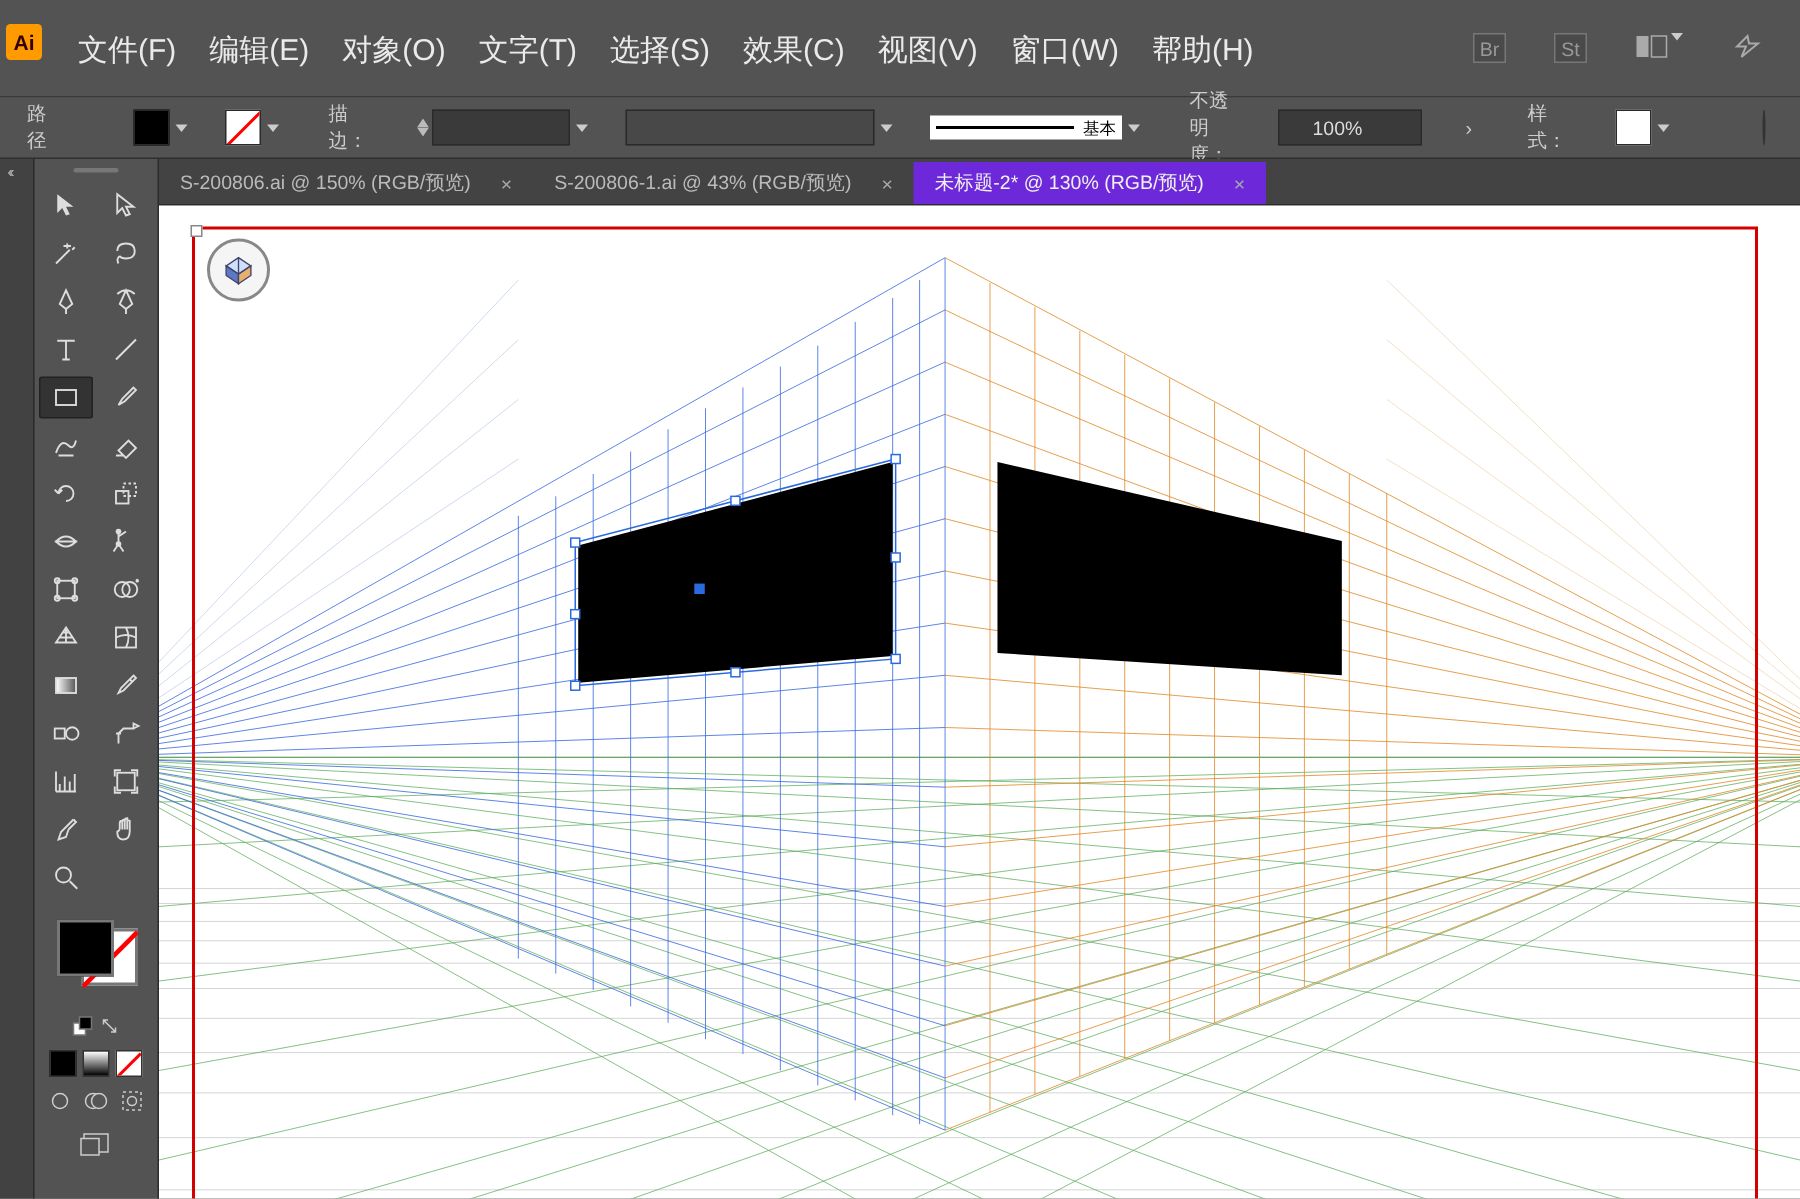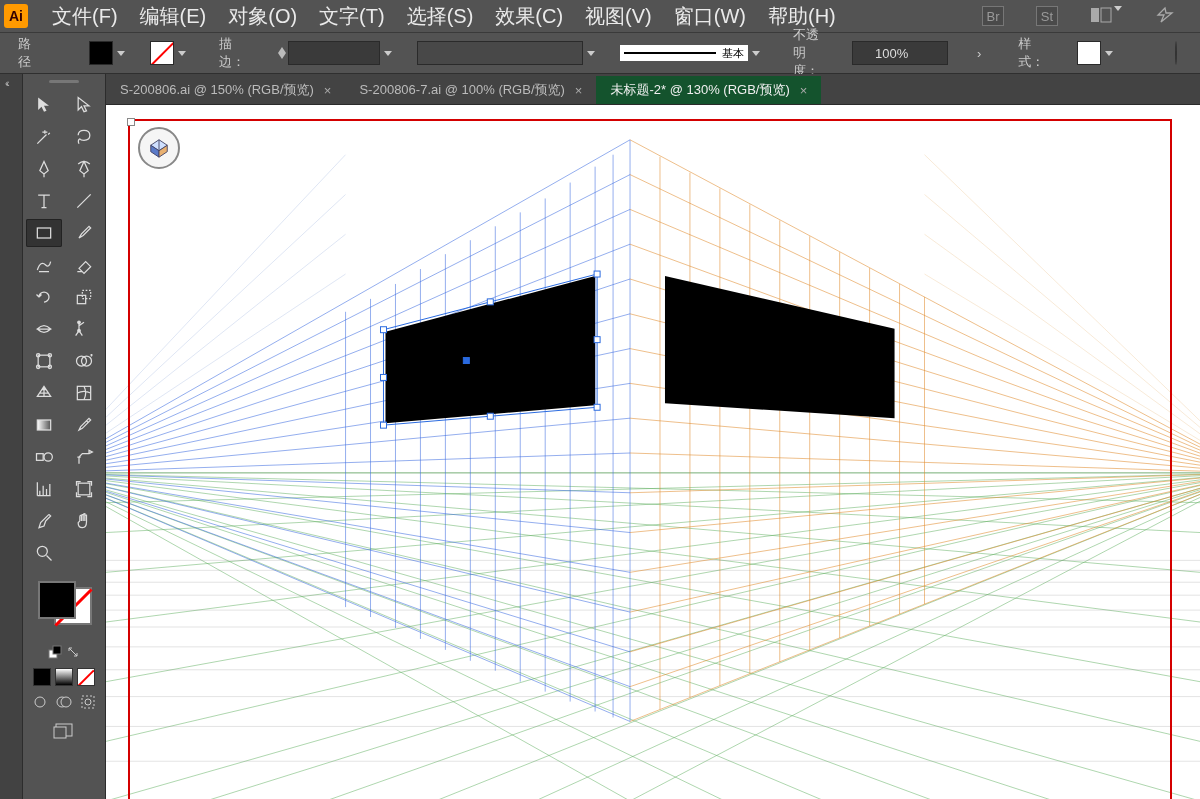--- a/index.html
+++ b/index.html
@@ -1,16 +1,16 @@
 <!DOCTYPE html>
 <html><head>
 <meta charset="utf-8">
 <style>
 html,body{margin:0;padding:0;width:1200px;height:799px;overflow:hidden;background:#535353;font-family:"Microsoft YaHei","Helvetica Neue",Arial,sans-serif;font-size:13px;color:#e8e8e8;user-select:none}
-.menubar{height:32px;background:#535353;display:flex;align-items:center;padding:0 4px;gap:2px;border-bottom:1px solid #3a3a3a}
+.menubar{height:32px;background:#535353;display:flex;padding:16px 4px;gap:2px;border-bottom:1px solid #3a3a3a}
 .ai-logo{width:24px;height:24px;background:#ff9a00;color:#330000;font-weight:bold;display:flex;align-items:center;justify-content:center;border-radius:3px;margin-right:12px;font-size:14px}
 .menu-item{padding:4px 10px;color:#eaeaea;cursor:pointer;font-size:20px}
 .menu-icons{margin-left:auto;display:flex;gap:32px;align-items:center;padding-right:20px}
 .menu-icons span{color:#999;font-size:13px}
 .mi-box{width:20px;height:18px;border:1px solid #777;display:inline-flex;align-items:center;justify-content:center;font-size:10px;color:#aaa;background:#4a4a4a}
 .controlbar{height:40px;background:#535353;display:flex;align-items:center;padding:0 10px;gap:25px;border-bottom:1px solid #2f2f2f;font-size:13px;color:#ccc}
 .cb-label{padding:2px 8px}
 .swatch{width:22px;height:22px;border:1px solid #2a2a2a;display:inline-block}
 .swatch.black{background:#000}
 .swatch.none{background:#fff;position:relative;overflow:hidden}
@@ -30,22 +30,22 @@
 .tool svg{width:20px;height:20px;stroke:#ddd;fill:none;stroke-width:1.5}
 .tool.active{background:#333;box-shadow:inset 0 0 0 1px #222}
 .color-block{margin-top:8px;width:60px;height:50px;position:relative}
 .fg-sw{position:absolute;left:4px;top:4px;width:34px;height:34px;background:#000;border:2px solid #777;z-index:2}
 .bg-sw{position:absolute;right:2px;bottom:2px;width:34px;height:34px;background:#fff;border:2px solid #777;z-index:1}
 .bg-sw:after{content:"";position:absolute;width:150%;height:3px;background:red;top:50%;left:-25%;transform:rotate(-45deg)}
 .mini-sw-row{display:flex;gap:4px;margin-top:6px;align-items:center}
 .mini-sw{width:16px;height:16px;border:1px solid #333}
 .mini-icons{display:flex;gap:8px;margin-top:8px;color:#bbb}
 .tabbar{height:30px;background:#434343;display:flex;align-items:flex-end;border-bottom:1px solid #2a2a2a}
-.tab{height:28px;display:flex;align-items:center;padding:0 14px;color:#bbb;background:#434343;gap:10px;font-size:13px}
-.tab.active{background:#14532d;color:#f0f0f0}
+.tab{height:28px;display:flex;align-items:center;padding:0 14px;color:#bbb;background:#434343;gap:20px;font-size:13px}
+.tab.active{background:#6d28d9;color:#f0f0f0}
 .tab .x{font-size:13px;color:#aaa}
 .main-col{flex:1;display:flex;flex-direction:column}
 .canvas-wrap{flex:1;background:#ffffff;position:relative;overflow:hidden}
 .artboard-outline{position:absolute;left:22px;top:14px;right:28px;bottom:0;border:2px solid #d40000;pointer-events:none}
 .artboard-outline:after{content:"";position:absolute;left:-3px;top:-3px;width:6px;height:6px;background:#fff;border:1px solid #888}
 .persp-widget{position:absolute;left:32px;top:22px;width:38px;height:38px;border-radius:50%;background:#f5f5f5;border:2px solid #888;display:flex;align-items:center;justify-content:center}
 .persp-widget svg{width:22px;height:22px}
 svg.grid{position:absolute;inset:0;width:100%;height:100%}
 .sep{width:1px;height:22px;background:#3a3a3a;margin:0 6px}
 .cb-recolor{width:22px;height:22px;border-radius:50%;background:conic-gradient(#f00,#ff0,#0f0,#0ff,#00f,#f0f,#f00);border:1px solid #333}
@@ -357,21 +357,21 @@
     </div>
   </div>
 
   <div class="main-col">
     <div class="tabbar">
       <div class="tab">
           <span>S-200806.ai @ 150% (RGB/预览)</span>
           <span class="x">×</span>
         </div>
       <div class="tab">
-          <span>S-200806-7.ai @ 100% (RGB/预览)</span>
+          <span>S-200806-1.ai @ 43% (RGB/预览)</span>
           <span class="x">×</span>
         </div>
       <div class="tab active">
           <span>未标题-2* @ 130% (RGB/预览)</span>
           <span class="x">×</span>
         </div>
     </div>
 
     <div class="canvas-wrap">
 

